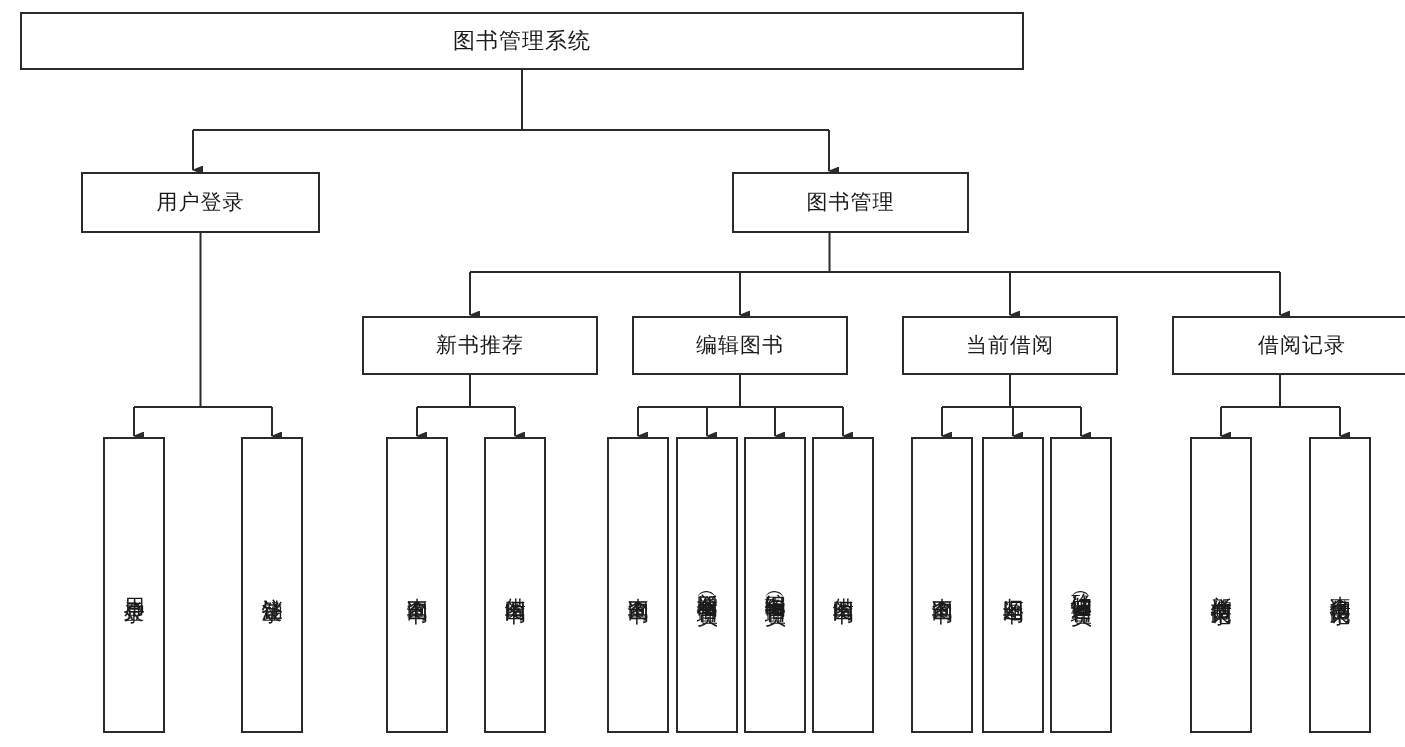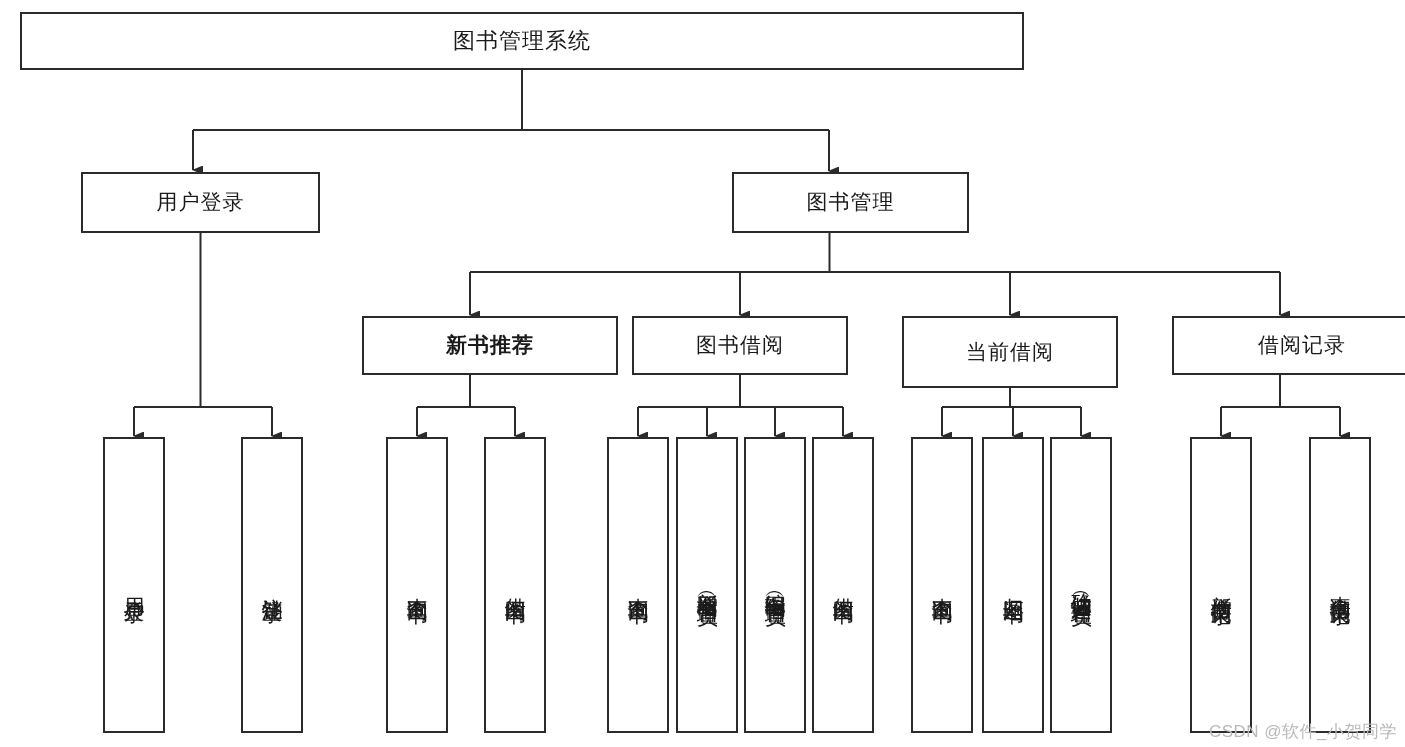--- a/index.html
+++ b/index.html
@@ -113,27 +113,27 @@
   <div id="nodes-layer">
       <div class="node horizontal root" style="left: 20px; top: 12px; width: 1004px; height: 58px;">
         <span>图书管理系统</span>
       </div>
       <div class="node horizontal" style="left: 81px; top: 172px; width: 239px; height: 61px;">
         <span>用户登录</span>
       </div>
       <div class="node horizontal" style="left: 732px; top: 172px; width: 237px; height: 61px;">
         <span>图书管理</span>
       </div>
-      <div class="node horizontal" style="left: 362px; top: 316px; width: 256px; height: 59px; font-weight: bold;">
+      <div class="node horizontal" style="left: 362px; top: 316px; width: 236px; height: 59px;">
         <span>新书推荐</span>
       </div>
       <div class="node horizontal" style="left: 632px; top: 316px; width: 216px; height: 59px;">
-        <span>图书借阅</span>
+        <span>编辑图书</span>
       </div>
-      <div class="node horizontal" style="left: 902px; top: 316px; width: 216px; height: 72px;">
+      <div class="node horizontal" style="left: 902px; top: 316px; width: 216px; height: 59px;">
         <span>当前借阅</span>
       </div>
       <div class="node horizontal" style="left: 1172px; top: 316px; width: 260px; height: 59px;">
         <span>借阅记录</span>
       </div>
       <div class="node vertical" style="left: 103px; top: 437px; width: 62px; height: 296px;">
         <span>用户登录</span>
       </div>
       <div class="node vertical" style="left: 241px; top: 437px; width: 62px; height: 296px;">
         <span>注销登录</span>
@@ -166,14 +166,13 @@
         <span>确认归还（管理员）</span>
       </div>
       <div class="node vertical" style="left: 1190px; top: 437px; width: 62px; height: 296px;">
         <span>新增借阅记录</span>
       </div>
       <div class="node vertical" style="left: 1309px; top: 437px; width: 62px; height: 296px;">
         <span>查询借阅记录</span>
       </div>
     </div>
 
-  <div id="watermark">CSDN @软件_小贺同学</div>
 </div>
 
 </body></html>

